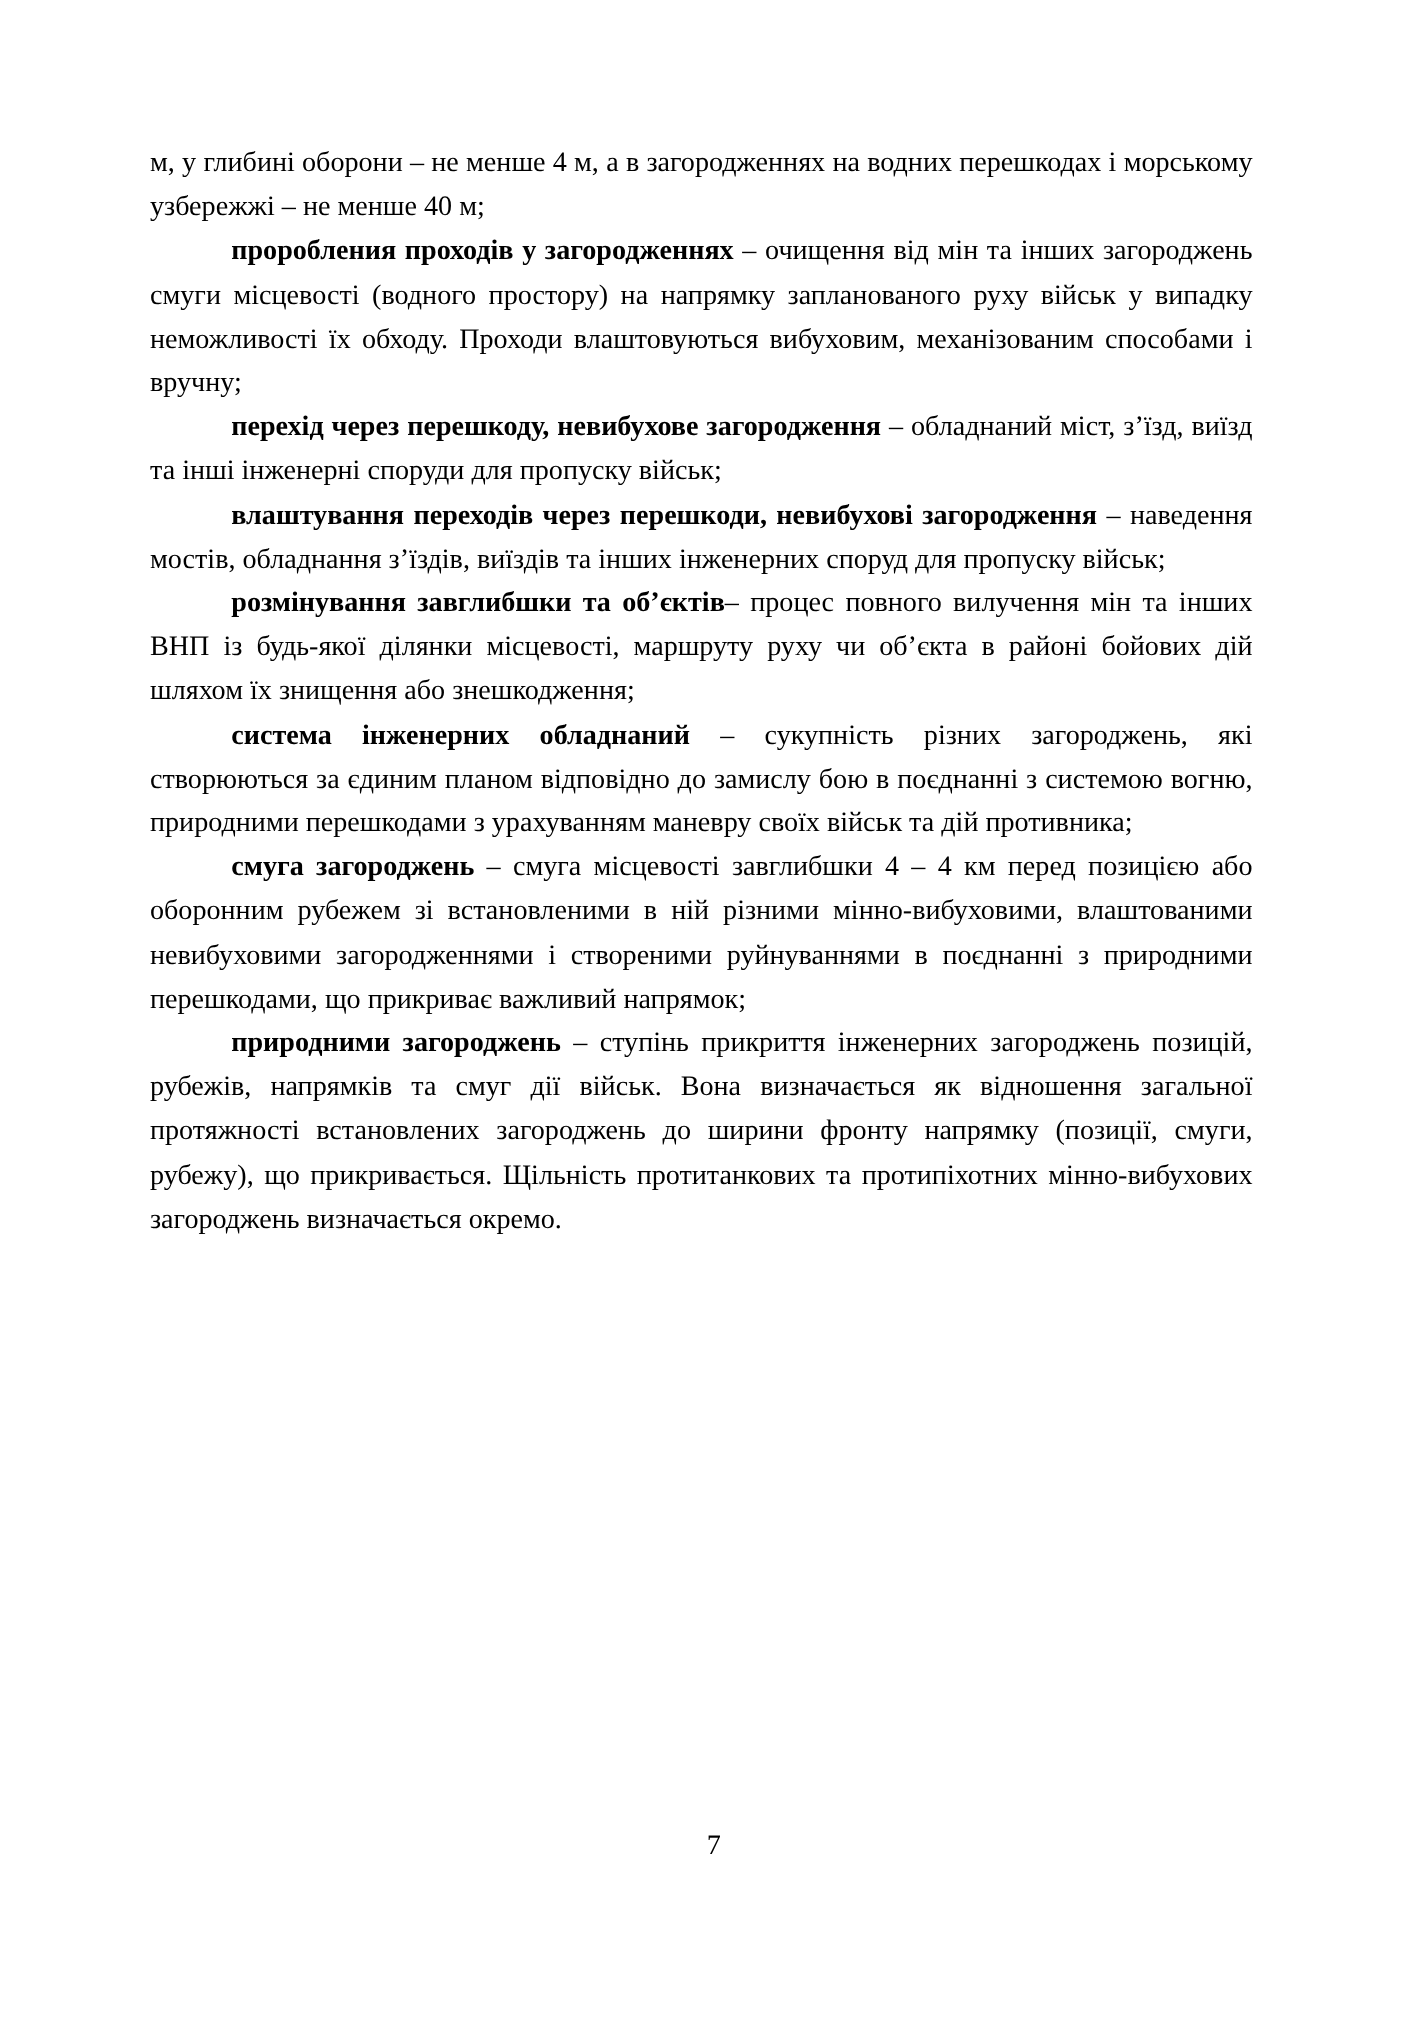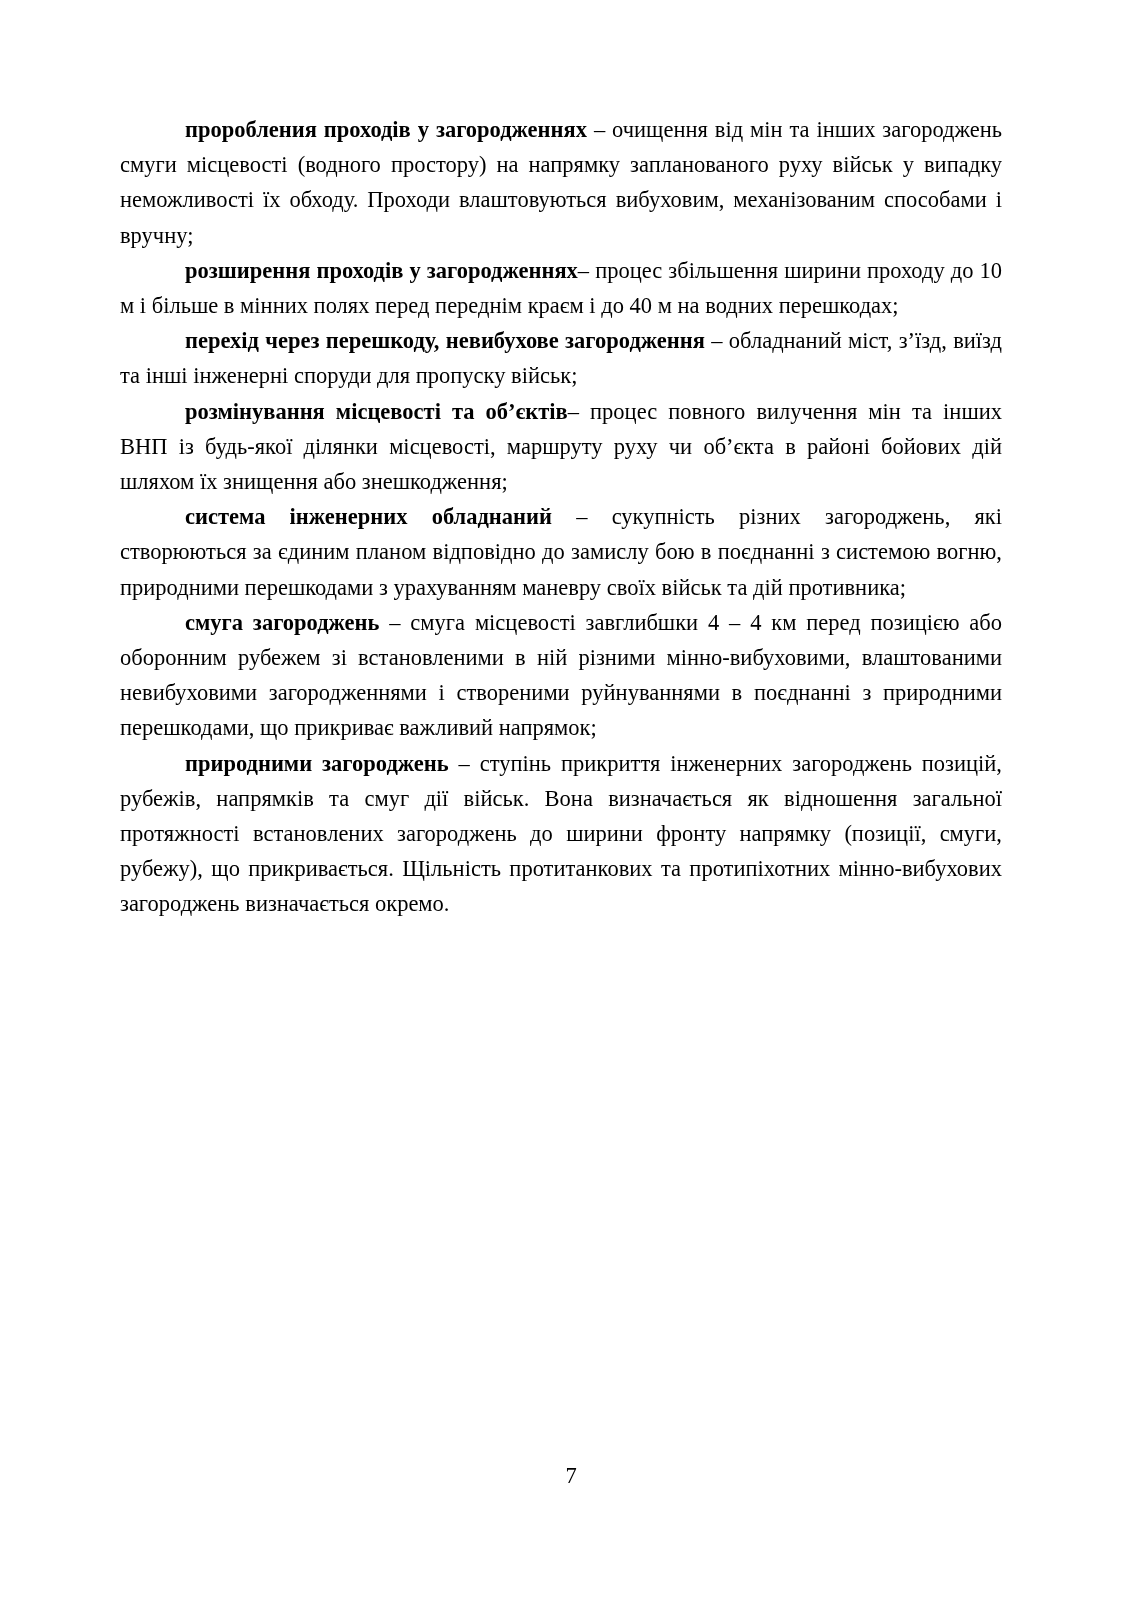--- a/index.html
+++ b/index.html
@@ -74,36 +74,39 @@
     line-height: 28px;
   }
 </style>
 </head>
 <body>
 
 <div class="page">
 
   <div class="text-column">
 
+    <p class="para continuation">
+      <span>м, у глибині оборони – не менше 4 м, а в загородженнях на водних перешкодах і морському узбережжі – не менше 40 м;</span>
+    </p>
 
     <p class="para indented">
       <span class="term">проробления проходів у загородженнях</span><span> – очищення від мін та інших загороджень смуги місцевості (водного простору) на напрямку запланованого руху військ у випадку неможливості їх обходу. Проходи влаштовуються вибуховим, механізованим способами і вручну;</span>
     </p>
 
-    <p class="para indented">
-      <span class="term">розширення проходів у загородженнях</span><span>– процес збільшення ширини проходу до 10 м і більше в мінних полях перед переднім краєм і до 40 м на водних перешкодах;</span>
-    </p>
 
     <p class="para indented">
       <span class="term">перехід через перешкоду, невибухове загородження</span><span> – обладнаний міст, з’їзд, виїзд та інші інженерні споруди для пропуску військ;</span>
     </p>
 
+    <p class="para indented">
+      <span class="term">влаштування переходів через перешкоди, невибухові загородження</span><span> – наведення мостів, обладнання з’їздів, виїздів та інших інженерних споруд для пропуску військ;</span>
+    </p>
 
     <p class="para indented">
-      <span class="term">розмінування місцевості та об’єктів</span><span>– процес повного вилучення мін та інших ВНП із будь-якої ділянки місцевості, маршруту руху чи об’єкта в районі бойових дій шляхом їх знищення або знешкодження;</span>
+      <span class="term">розмінування завглибшки та об’єктів</span><span>– процес повного вилучення мін та інших ВНП із будь-якої ділянки місцевості, маршруту руху чи об’єкта в районі бойових дій шляхом їх знищення або знешкодження;</span>
     </p>
 
 
     <p class="para indented">
       <span class="term">система інженерних обладнаний</span><span> – сукупність різних загороджень, які створюються за єдиним планом відповідно до замислу бою в поєднанні з системою вогню, природними перешкодами з урахуванням маневру своїх військ та дій противника;</span>
     </p>
 
     <p class="para indented">
       <span class="term">смуга загороджень</span><span> – смуга місцевості завглибшки 4 – 4 км перед позицією або оборонним рубежем зі встановленими в ній різними мінно-вибуховими, влаштованими невибуховими загородженнями і створеними руйнуваннями в поєднанні з природними перешкодами, що прикриває важливий напрямок;</span>
     </p>

